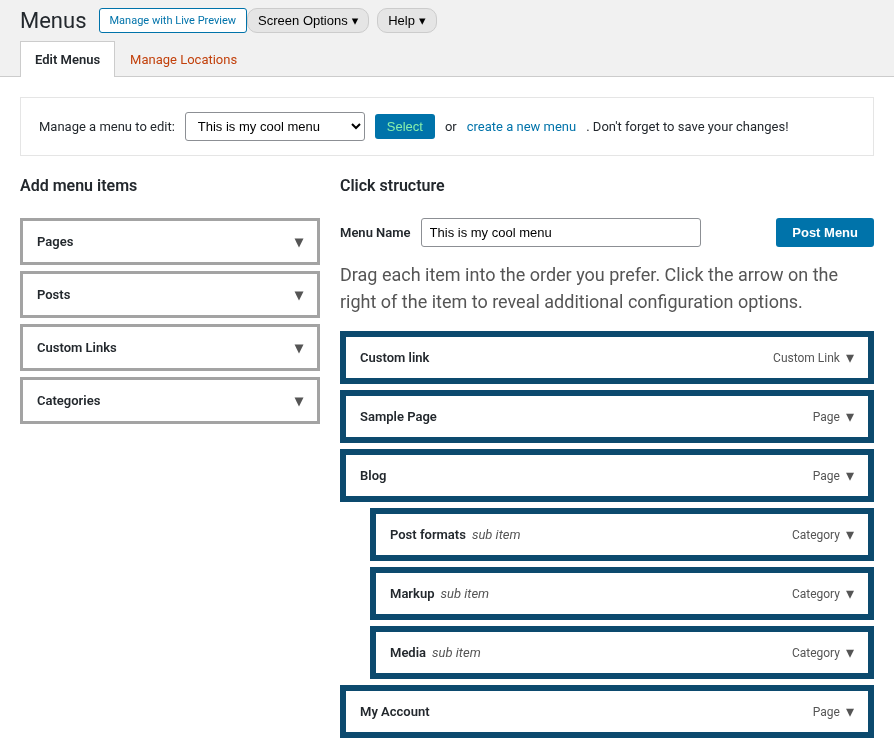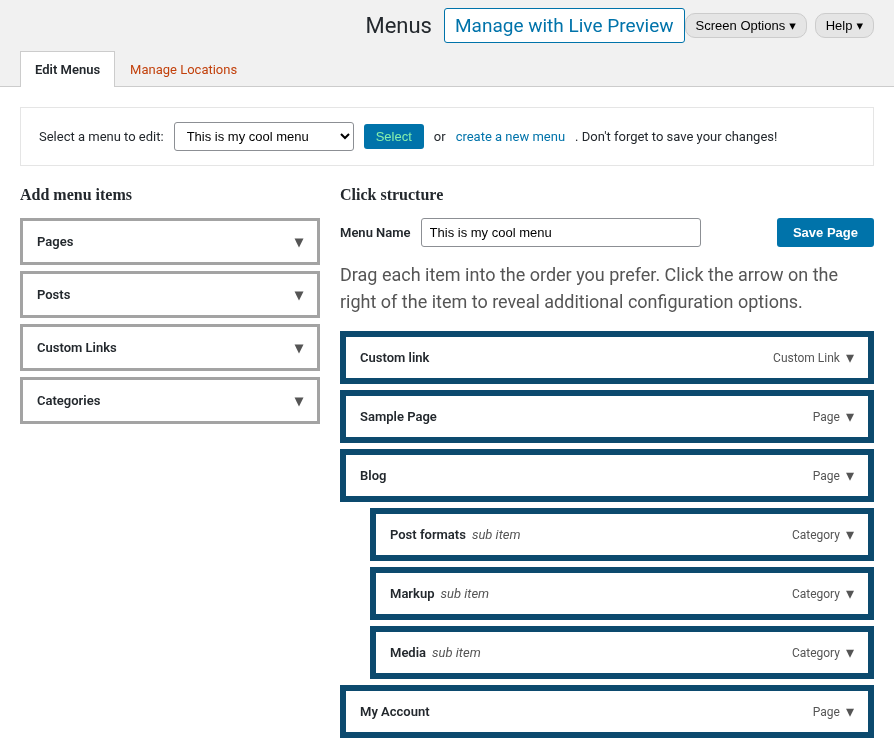--- a/index.html
+++ b/index.html
@@ -1,42 +1,42 @@
 <!DOCTYPE html>
 <html><head>
   <meta charset="utf-8">
   <style>
     * { box-sizing: border-box; margin: 0; padding: 0; }
     body { font-family: -apple-system, BlinkMacSystemFont, "Segoe UI", Roboto, sans-serif; font-size: 13px; background: #f1f1f1; color: #23282d; }
 
-    .top-bar { display: flex; align-items: center; justify-content: flex-end; padding: 8px 20px; background: #f1f1f1; }
+    .top-bar { display: flex; align-items: center; justify-content: flex-start; padding: 8px 20px; background: #f1f1f1; }
     .top-bar-left { display: flex; align-items: center; gap: 12px; }
     .page-title { font-size: 22px; font-weight: 400; color: #23282d; }
-    .live-preview-btn { background: #fff; border: 1px solid #0073aa; color: #0073aa; padding: 5px 10px; border-radius: 3px; cursor: pointer; font-size: 19px; text-decoration: none; }
+    .live-preview-btn { background: #fff; border: 1px solid #0073aa; color: #0073aa; padding: 5px 10px; border-radius: 3px; cursor: pointer; font-size: 11px; text-decoration: none; }
     .top-bar-right { display: flex; align-items: center; gap: 8px; }
     .screen-options-btn, .help-btn { background: #e5e5e5; border: 1px solid #ccc; padding: 4px 10px; cursor: pointer; font-size: 13px; border-radius: 10px; display: flex; align-items: center; gap: 4px; }
 
     .tabs { display: flex; border-bottom: 1px solid #ccc; padding: 0 20px; background: #f1f1f1; }
     .tab { padding: 10px 14px; cursor: pointer; font-size: 13px; border: 1px solid transparent; border-bottom: none; margin-bottom: -1px; }
     .tab.active { background: #fff; border-color: #ccc; border-bottom-color: #fff; font-weight: 600; }
     .tab:not(.active) { color: #c2410c; }
 
     .main-content { background: #fff; margin: 0; padding: 20px; border-top: 0; }
 
     .select-menu-bar { background: #fff; border: 1px solid #e5e5e5; padding: 14px 18px; display: flex; align-items: center; gap: 10px; font-size: 13px; margin-bottom: 20px; }
     .menu-select { border: 1px solid #8c8f94; padding: 5px 8px; font-size: 13px; border-radius: 3px; background: #fff; min-width: 180px; }
     .select-btn { background: #0073aa; color: #86efac; border: none; padding: 5px 12px; border-radius: 3px; cursor: pointer; font-size: 13px; }
     .create-link { color: #0073aa; text-decoration: none; }
 
     .two-col { display: flex; gap: 20px; }
 
     .left-panel { width: 300px; flex-shrink: 0; }
     .right-panel { flex: 1; }
 
-    .section-title { font-size: 16px; font-weight: 600; margin-bottom: 14px; font-family: Liberation Serif, serif; }
+    .section-title { font-size: 16px; font-weight: 600; margin-bottom: 23px; }
 
     .accordion-item { border: 3px solid #a3a3a3; margin-bottom: 6px; background: #fff; }
     .accordion-header { display: flex; justify-content: space-between; align-items: center; padding: 11px 14px; cursor: pointer; font-weight: 600; font-size: 13px; }
     .accordion-arrow { color: #555; font-size: 16px; }
 
     .menu-name-row { display: flex; align-items: center; gap: 10px; margin-bottom: 14px; }
     .menu-name-label { font-weight: 600; font-size: 13px; white-space: nowrap; }
     .menu-name-input { flex: 1; border: 1px solid #8c8f94; padding: 6px 8px; font-size: 13px; border-radius: 3px; max-width: 280px; }
     .save-menu-btn { background: #0073aa; color: #fff; border: none; padding: 7px 16px; border-radius: 3px; cursor: pointer; font-size: 13px; font-weight: 600; margin-left: auto; }
 
@@ -71,21 +71,21 @@
 </div>
 
 <div class="tabs">
   <div class="tab active">Edit Menus</div>
   <div class="tab">Manage Locations</div>
 </div>
 
 <div class="main-content">
 
   <div class="select-menu-bar">
-    <span>Select a menu to edit:</span>
+    <span>Manage a menu to edit:</span>
     <select class="menu-select">
       <option>This is my cool menu</option>
     </select>
     <button class="select-btn">Select</button>
     <span>or</span>
     <a href="#" class="create-link">create a new menu</a>
     <span>. Don't forget to save your changes!</span>
   </div>
 
   <div class="two-col">
@@ -121,21 +121,21 @@
         </div>
       </div>
     </div>
 
     <div class="right-panel">
       <h2 class="section-title">Click structure</h2>
 
       <div class="menu-name-row">
         <label class="menu-name-label">Menu Name</label>
         <input type="text" class="menu-name-input" value="This is my cool menu" style="">
-        <button class="save-menu-btn">Save Page</button>
+        <button class="save-menu-btn">Post Menu</button>
       </div>
 
       <p class="drag-hint">Drag each item into the order you prefer. Click the arrow on the right of the item to reveal additional configuration options.</p>
 
       <div class="menu-item">
         <div class="menu-item-left">
           <span>Custom link</span>
         </div>
         <div class="menu-item-right">
           <span class="menu-item-type">Custom Link</span>

